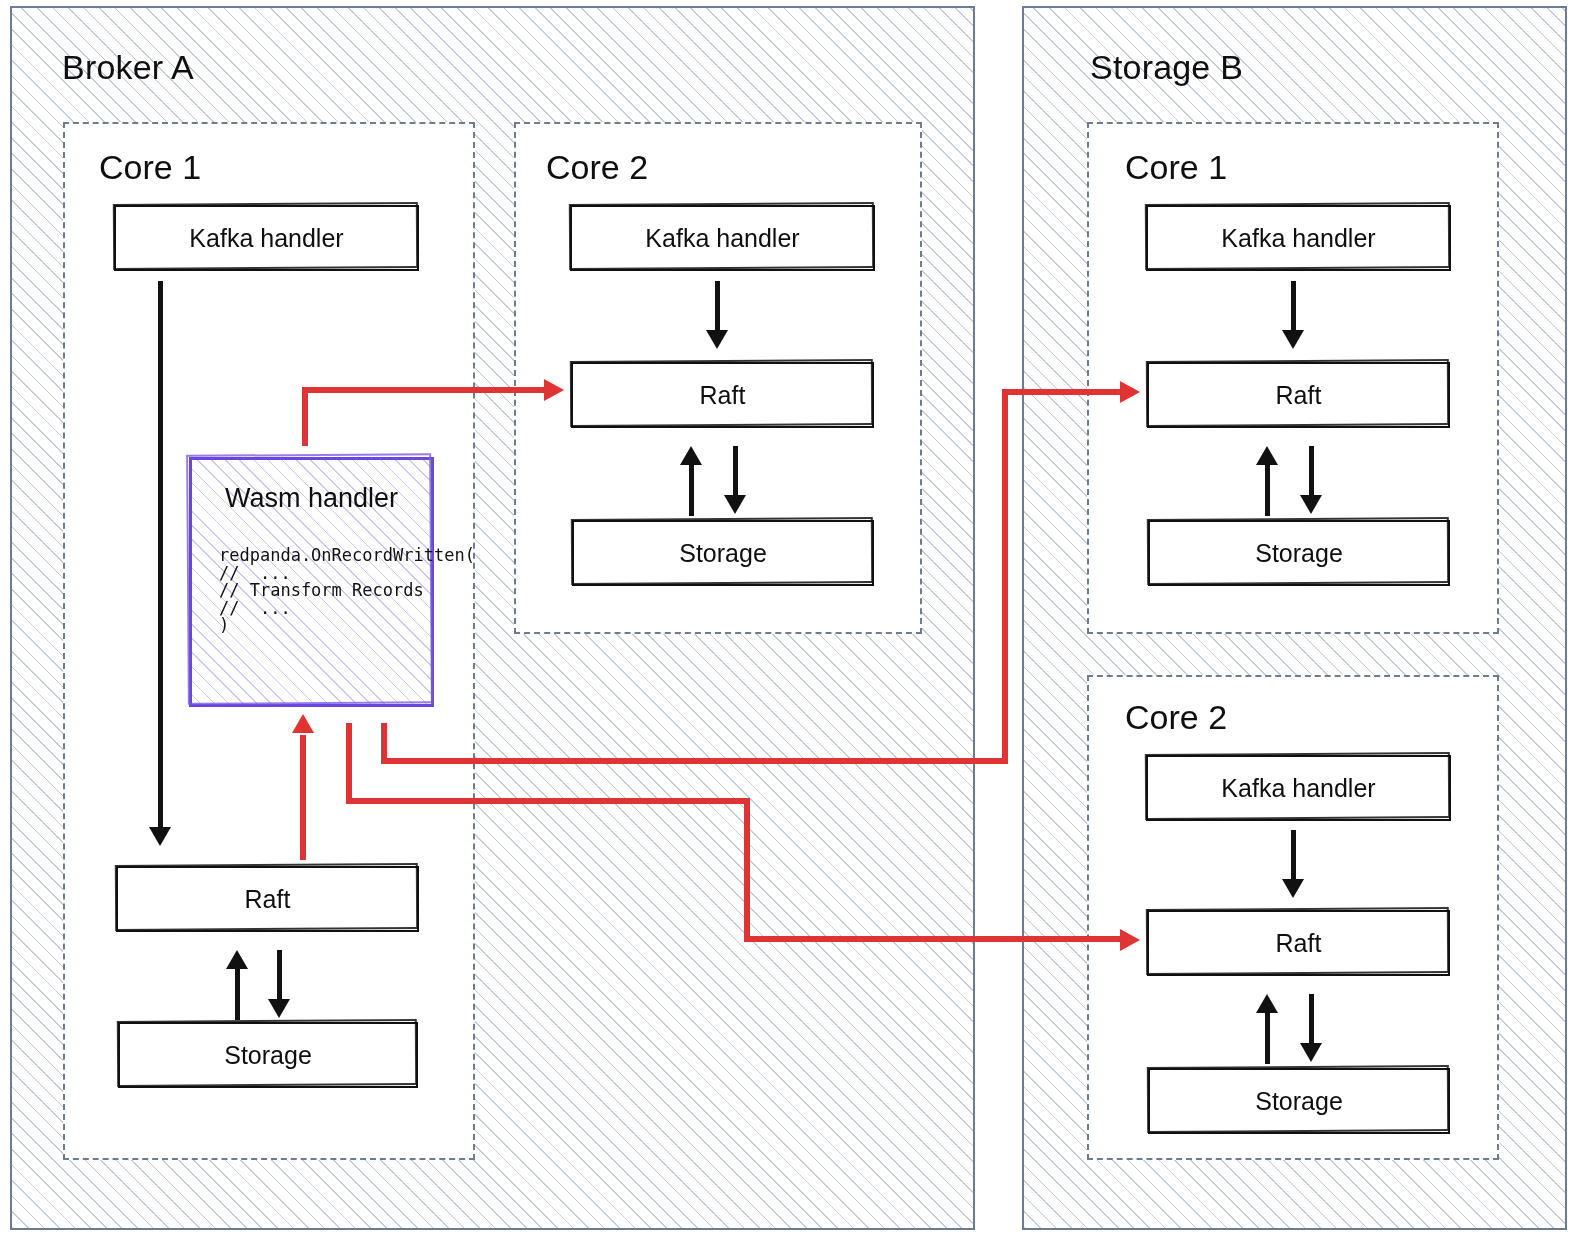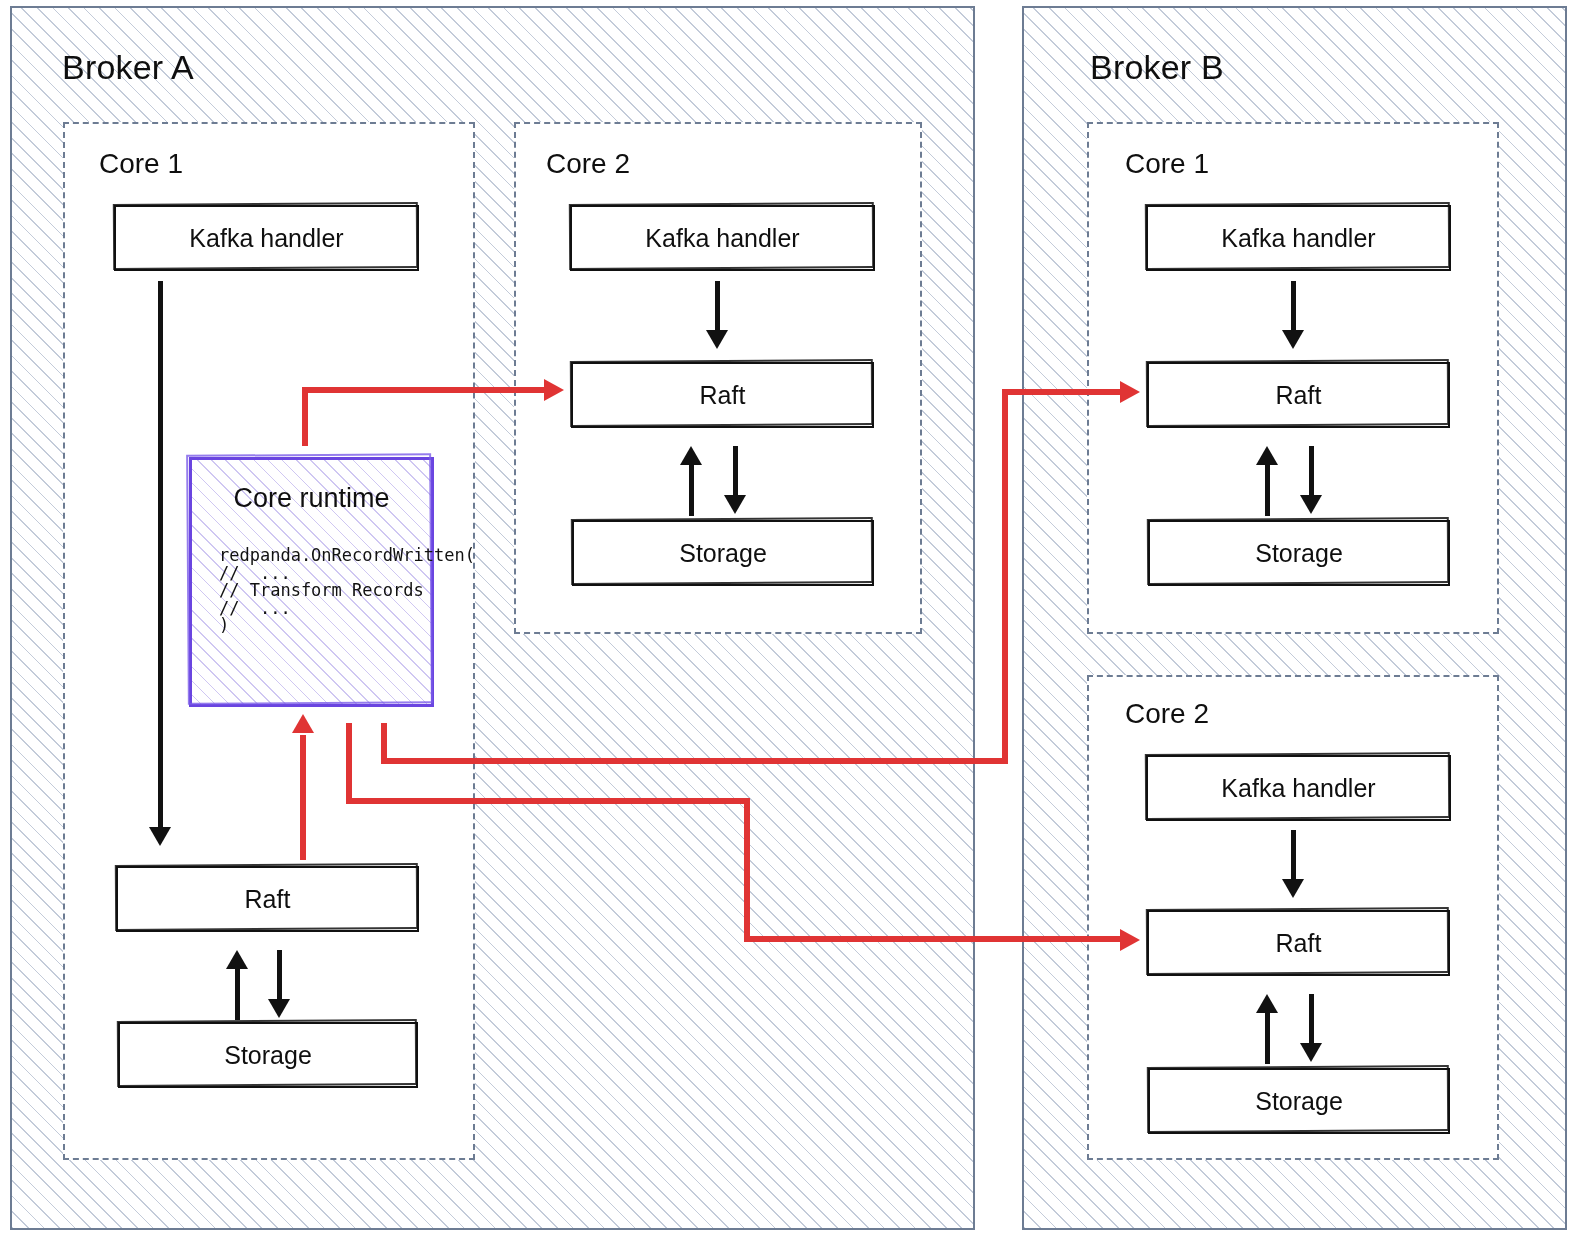--- a/index.html
+++ b/index.html
@@ -26,21 +26,21 @@
 
   
   .core{
     position:absolute;
     background:#ffffff;
     border:2.5px dashed #6d7c93;
     box-sizing:border-box;
   }
   .core-title{
     position:absolute;
-    font-size:28px;
+    font-size:34px;
     color:#0f0f0f;
     white-space:nowrap;
   }
 
   
   .sbox{
     position:absolute;
     background:#ffffff;
     box-sizing:border-box;
   }
@@ -134,21 +134,21 @@
     <div class="edge e2"></div>
     <div class="lbl">Kafka handler</div>
   </div>
 
   <div class="vline" style="left:158px;top:281px;height:550px;"></div>
   <div class="ahead down" style="left:149px;top:827px;"></div>
 
   <div class="wasm" style="left:189px;top:457px;width:245px;height:250px;">
     <div class="wedge"></div>
     <div class="wedge w2"></div>
-    <div class="wasm-title">Core runtime</div>
+    <div class="wasm-title">Wasm handler</div>
     <div class="wasm-code">redpanda.OnRecordWritten(
 //  ...
 // Transform Records
 //  ...
 )</div>
   </div>
 
   <div class="sbox" style="left:116px;top:866px;width:303px;height:66px;">
     <div class="edge"></div>
     <div class="edge e2"></div>
@@ -196,21 +196,21 @@
     <div class="edge"></div>
     <div class="edge e2"></div>
     <div class="lbl">Storage</div>
   </div>
 
   <div class="vline red" style="left:302px;top:390px;height:56px;"></div>
   <div class="hline red" style="left:302px;top:387px;width:244px;"></div>
   <div class="ahead right red" style="left:544px;top:379px;"></div>
 
   <div class="broker" style="left:1022px;top:6px;width:545px;height:1224px;"></div>
-  <div class="broker-title" style="left:1090px;top:48px;">Broker B</div>
+  <div class="broker-title" style="left:1090px;top:48px;">Storage B</div>
 
   <div class="core" style="left:1087px;top:122px;width:412px;height:512px;"></div>
   <div class="core-title" style="left:1125px;top:148px;">Core 1</div>
 
   <div class="sbox" style="left:1146px;top:205px;width:305px;height:66px;">
     <div class="edge"></div>
     <div class="edge e2"></div>
     <div class="lbl">Kafka handler</div>
   </div>
 

